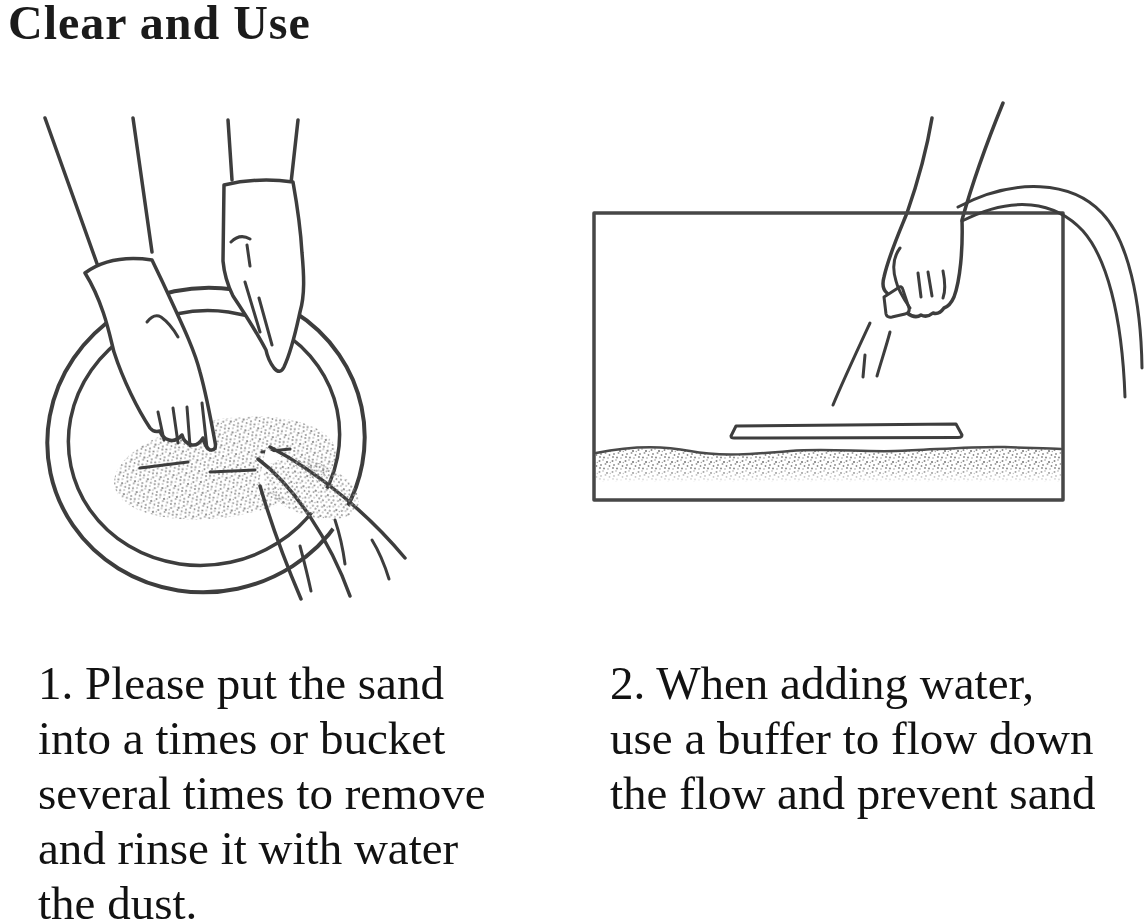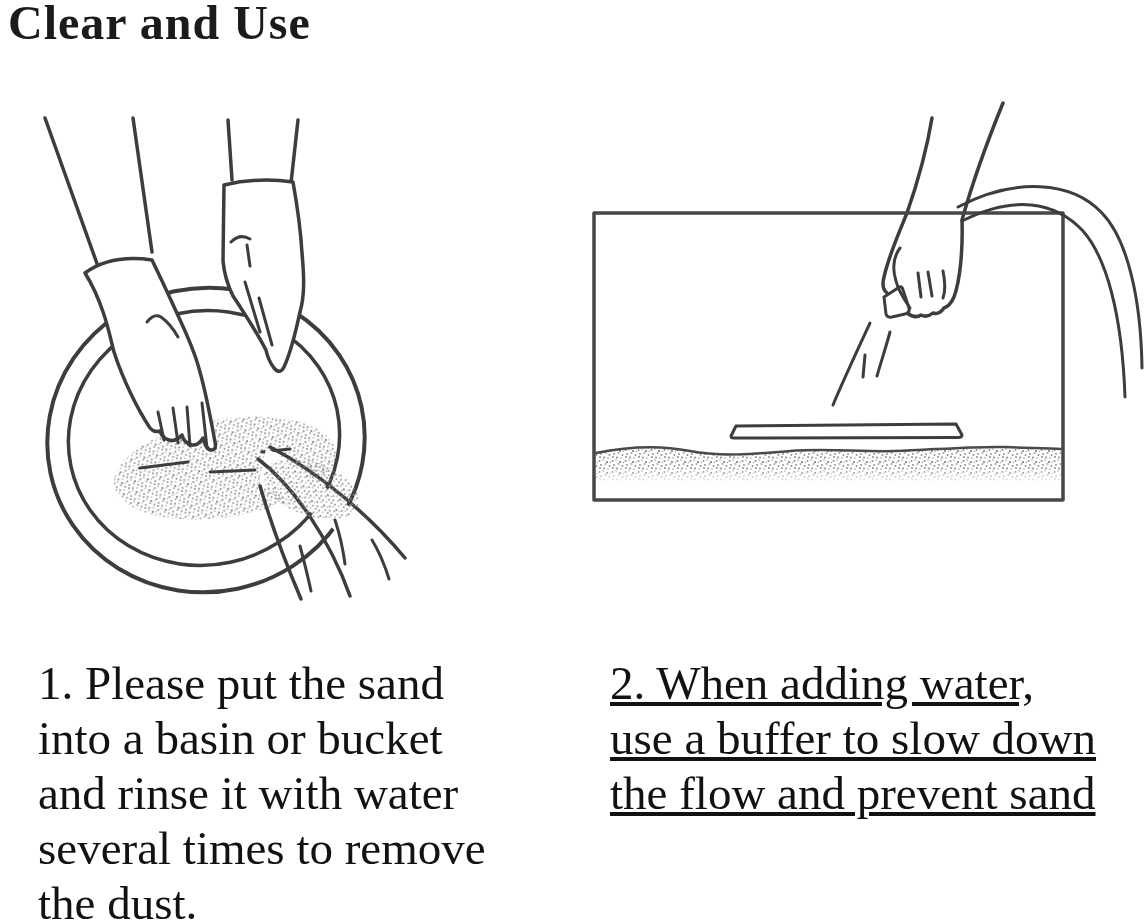--- a/index.html
+++ b/index.html
@@ -28,21 +28,21 @@
   .fig svg { display: block; width: 100%; height: 100%; }
   .step {
     position: absolute;
     top: 656px;
     width: 525px;
     font-size: 47px;
     line-height: 55px;
     color: #121212;
   }
   .step1 { left: 38px; }
-  .step2 { left: 610px; text-decoration: underline; }
+  .step2 { left: 610px; }
   .step .line { white-space: nowrap; }
 </style>
 </head>
 <body>
 
 <main>
 
   <h1 class="title">Clear and Use</h1>
 
   <figure class="fig fig-left">
@@ -146,25 +146,25 @@
           <path d="M333,188 L336,212 M343,187 L347,211 M358,186 C360,196 361,205 358,213"></path>
         </g>
 
         <path stroke-width="3" d="M285,238 C272,266 258,296 248,320 M305,247 C301,262 296,277 292,291 M280,270 L278,292"></path>
       </g>
     </svg>
   </figure>
 
   <div class="step step1">
     <div class="line">1. Please put the sand</div>
-    <div class="line">into a basin or bucket</div>
+    <div class="line">into a times or bucket</div>
+    <div class="line">several times to remove</div>
     <div class="line">and rinse it with water</div>
-    <div class="line">several times to remove</div>
     <div class="line">the dust.</div>
   </div>
 
   <div class="step step2">
     <div class="line">2. When adding water,</div>
-    <div class="line">use a buffer to slow down</div>
+    <div class="line">use a buffer to flow down</div>
     <div class="line">the flow and prevent sand</div>
   </div>
 
 </main>
 
 </body></html>

